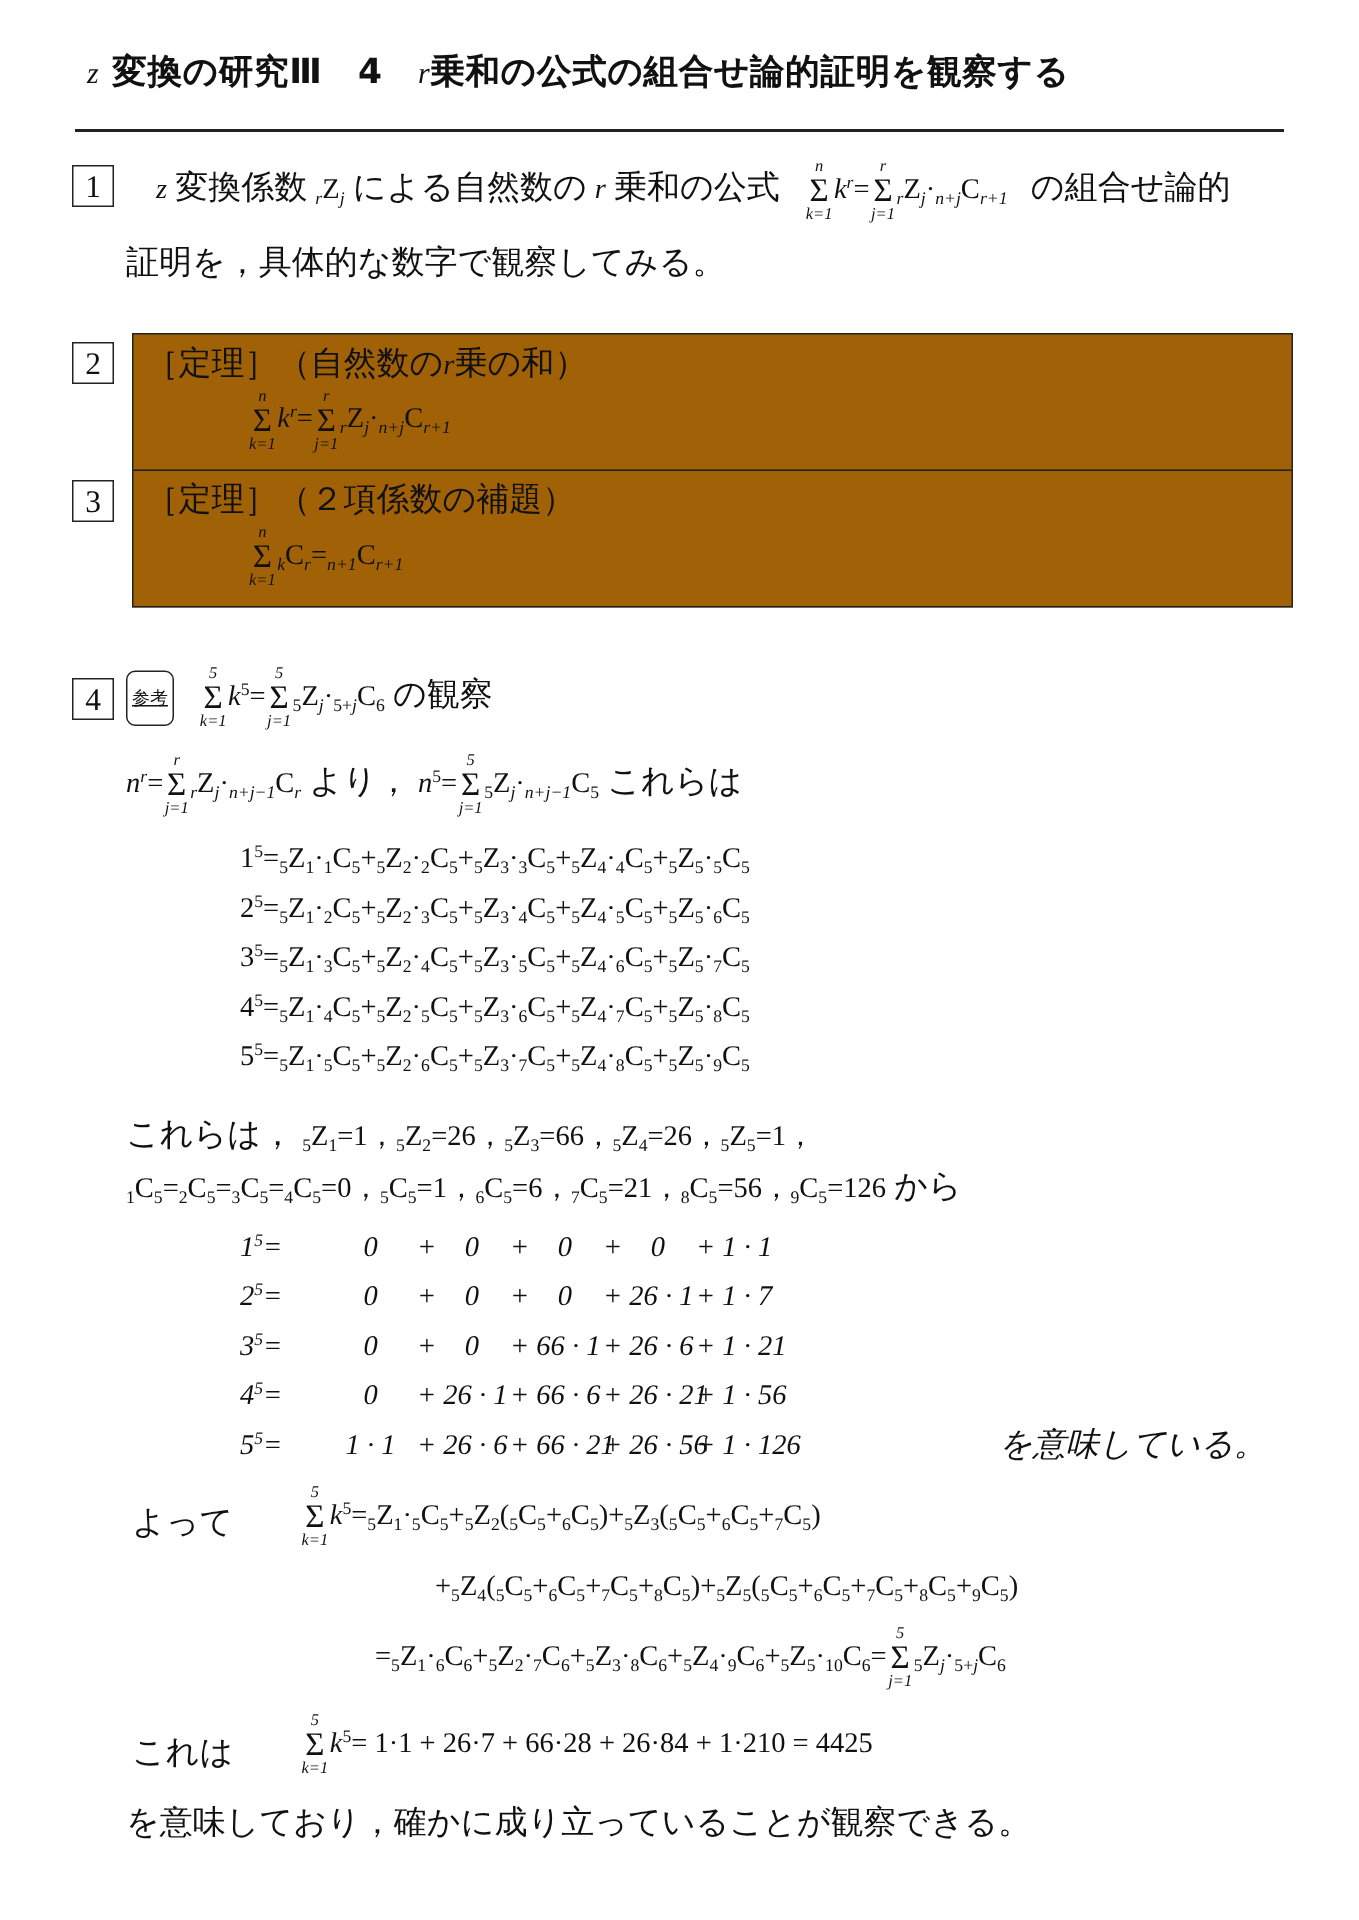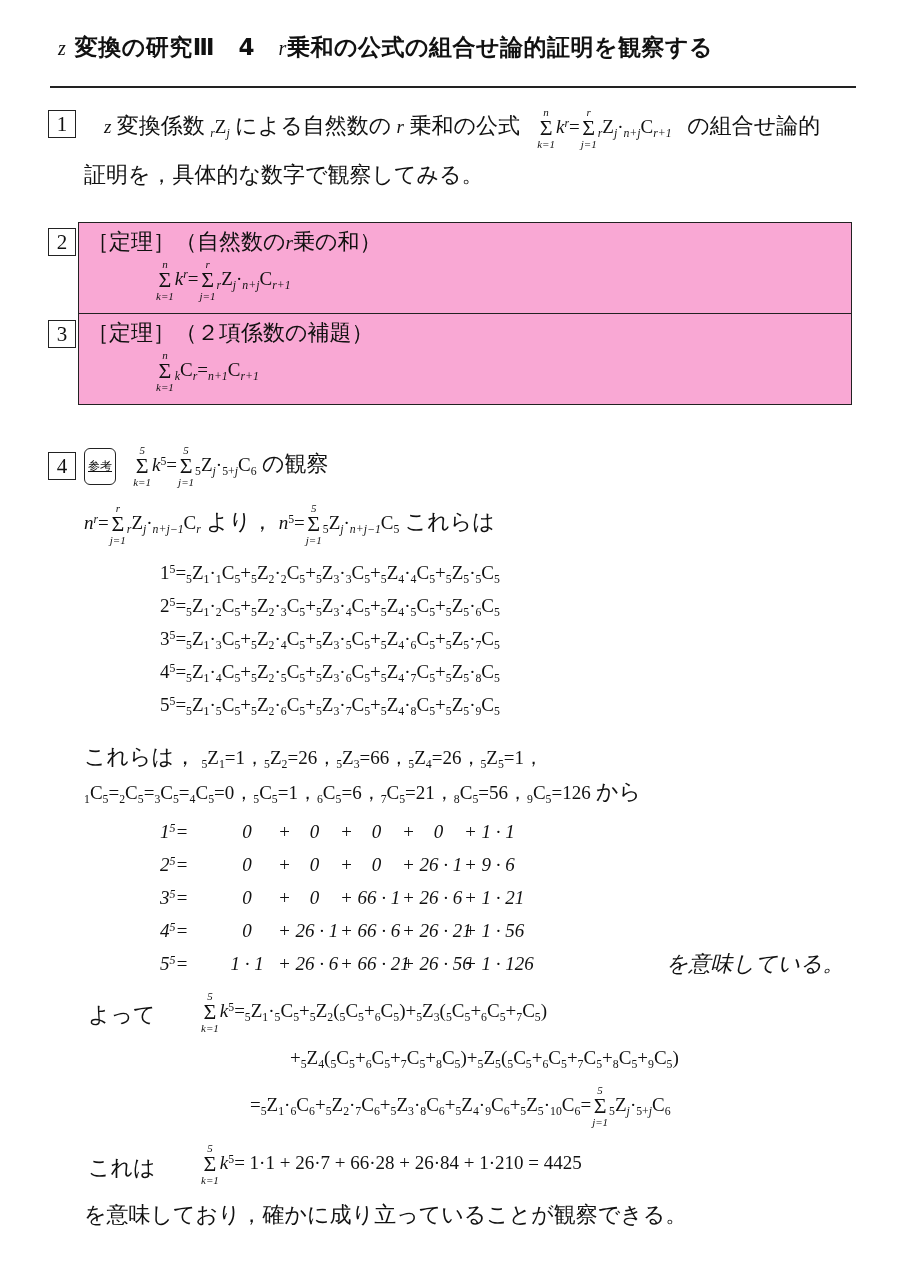--- a/index.html
+++ b/index.html
@@ -25,21 +25,21 @@
     sub, sup { font-size: 62%; line-height: 0; }
     sub { vertical-align: -0.35em; }
     sup { vertical-align: 0.55em; }
     .sum {
       display: inline-flex; flex-direction: column; align-items: center; vertical-align: middle;
       line-height: 1; margin: 0 1px;
     }
     .sum .lim { font-size: 11px; font-style: italic; font-family: "Liberation Serif", serif; }
     .sum .sig { font-size: 22px; line-height: 0.95; }
     .box {
-      position: absolute; left: 78px; width: 772px; border: 1.5px solid #222; background: #f9a8d4;
+      position: absolute; left: 88px; width: 772px; border: 1.5px solid #222; background: #a16207;
     }
     .badge {
       display: inline-block; border: 1.3px solid #222; border-radius: 6px; font-size: 12px;
       padding: 10px 3px; line-height: 15px; vertical-align: middle;
       font-family: "DejaVu Sans", sans-serif;
       text-decoration: underline;
     }
     .row { height: 33px; line-height: 33px; }
     .grid { display: grid; grid-template-columns: 62px 62px 62px 62px 62px 100px; }
   </style>
@@ -165,21 +165,21 @@
         <span>+ 1 · 1</span>
       </div>
   </div>
   <div class="row" style="display:flex;">
     <span style="width:56px;"><span>2</span><sup>5</sup>=</span>
     <div class="grid">
         <span style="text-align:center">0</span>
         <span>+　0</span>
         <span>+　0</span>
         <span>+ 26 · 1</span>
-        <span>+ 9 · 6</span>
+        <span>+ 1 · 7</span>
       </div>
   </div>
   <div class="row" style="display:flex;">
     <span style="width:56px;"><span>3</span><sup>5</sup>=</span>
     <div class="grid">
         <span style="text-align:center">0</span>
         <span>+　0</span>
         <span>+ 66 · 1</span>
         <span>+ 26 · 6</span>
         <span>+ 1 · 21</span>

